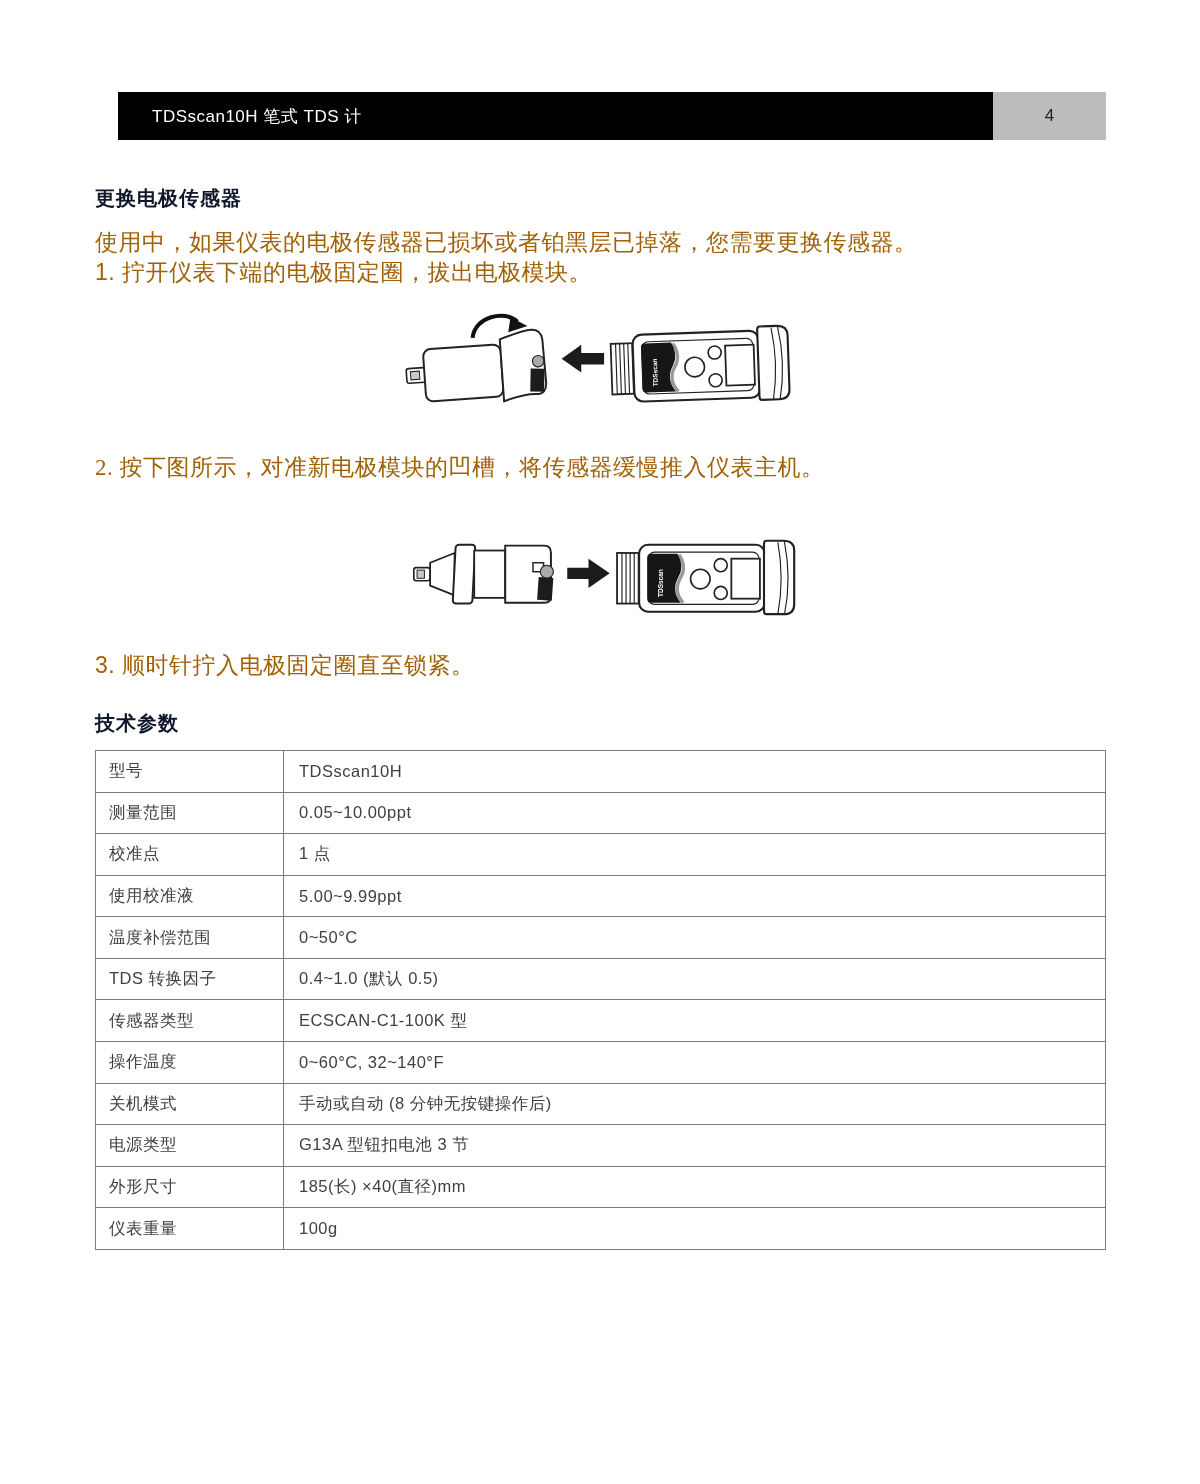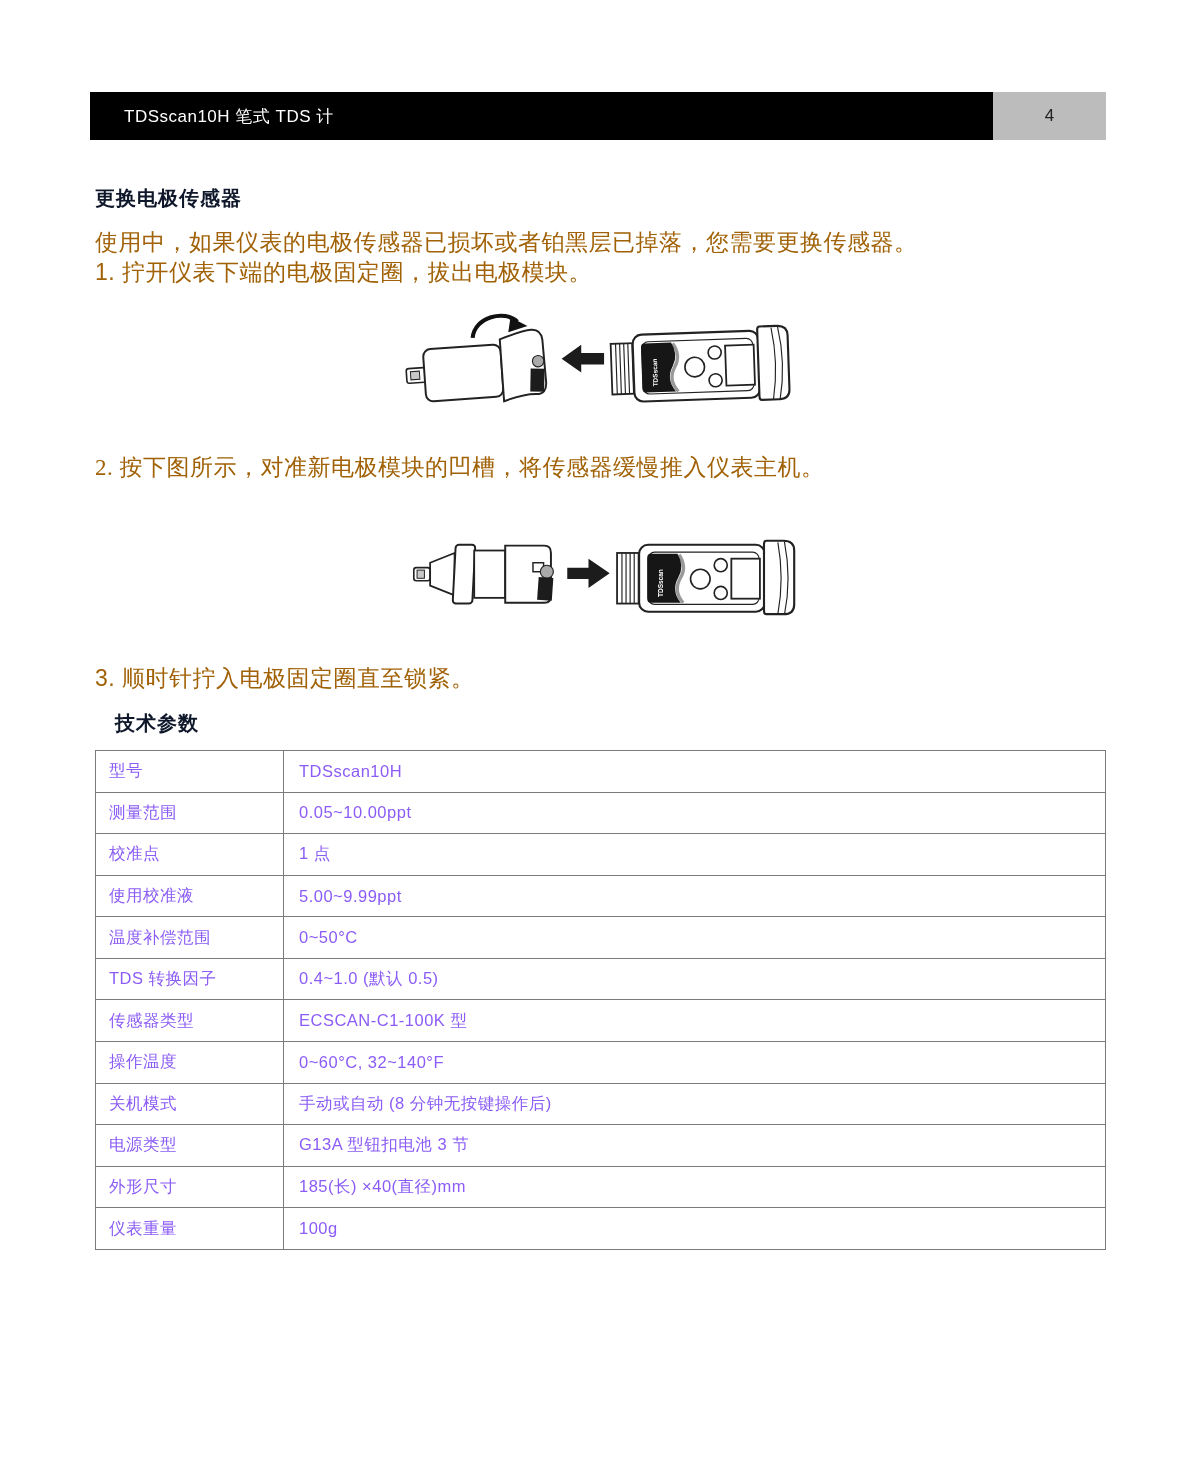--- a/index.html
+++ b/index.html
@@ -11,21 +11,21 @@
   }
 
   
   .header-bar {
     position:absolute; left:90px; top:92px; width:1016px; height:48px;
     display:flex;
   }
   .header-black {
     flex:1 1 auto; background:#000000; color:#ffffff;
     display:flex; align-items:center; padding-left:34px;
-    font-size:17px; letter-spacing:0.5px;
+    font-size:17px; letter-spacing:0.5px;margin-left:28px;
   }
   .header-badge {
     width:113px; background:#bcbcbc; color:#222;
     display:flex; align-items:center; justify-content:center;
     font-size:17px;
   }
 
   .h1 {
     position:absolute; left:95px; font-size:20px; font-weight:bold; color:#0f172a;
     letter-spacing:1px;
@@ -36,21 +36,21 @@
 
   .illus { position:absolute; }
   .illus svg { display:block; }
 
   
   .specs-table {
     position:absolute; left:95px; top:750px; width:1011px; height:500px;
     border-collapse:collapse; table-layout:fixed;
   }
   .specs-table td {
-    border:1px solid #7a7a7a; font-size:16.5px; color:#8b5cf6;
+    border:1px solid #7a7a7a; font-size:16.5px; color:#404040;
     vertical-align:middle; letter-spacing:0.5px;
   }
   .specs-table td.lbl { width:188px; padding-left:13px; }
   .specs-table td.val { padding-left:15px; }
 </style>
 </head>
 <body>
 
 <div class="page">
 
@@ -134,23 +134,23 @@
       </g>
 
       <polygon points="200,54 226,54 226,43 252,61 226,79 226,68 200,68" fill="#1c1c1c"></polygon>
 
       <g transform="translate(260,6)">
         <use href="#meter-shape"></use>
       </g>
     </svg>
   </div>
 
-  <div class="body-line" style="top:650px;margin-top:13px;">3. 顺时针拧入电极固定圈直至锁紧。</div>
-
-  <div class="h1" style="top:710px;margin-left:20px;">技术参数</div>
+  <div class="body-line" style="top:650px;">3. 顺时针拧入电极固定圈直至锁紧。</div>
+
+  <div class="h1" style="top:710px;">技术参数</div>
 
   <table class="specs-table">
     <tbody>
       <tr>
         <td class="lbl">型号</td>
         <td class="val">TDSscan10H</td>
       </tr>
       <tr>
         <td class="lbl">测量范围</td>
         <td class="val">0.05~10.00ppt</td>

